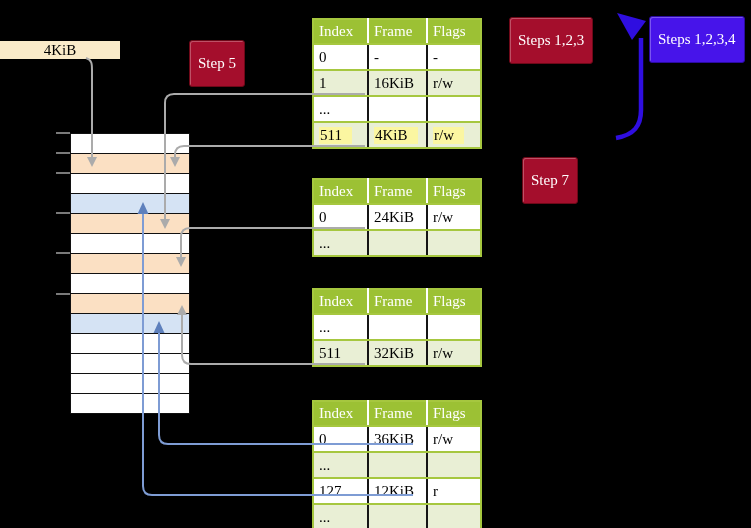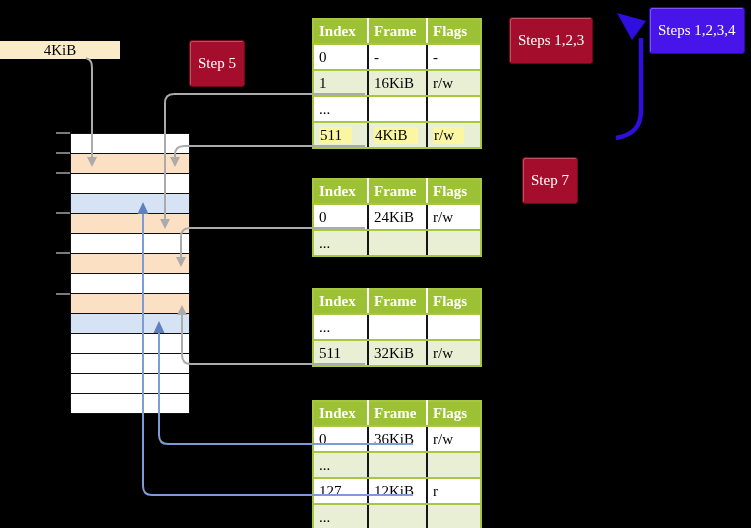--- a/index.html
+++ b/index.html
@@ -36,21 +36,21 @@
     position:absolute; left:56px; width:14px; height:2px; background:#7a7a7a;
   }
   
   table.ptable {
     position:absolute; width:168px; border-collapse:collapse;
     table-layout:fixed; background:#fff;
     border:2px solid var(--grid-green);
     font-family:"Liberation Serif", serif; font-size:15px; color:#000;
   }
   .ptable th {
-    background:var(--header-green); color:#fff; font-weight:bold;
+    background:var(--header-green); color:#fff; font-weight:normal;
     font-size:15px; text-align:left; padding:0 2px 0 5px; height:23px;
     border-right:2px solid #fff; border-bottom:2px solid var(--grid-green);
   }
   .ptable td {
     height:24px; padding:0 0 0 5px; text-align:left;
     border-right:2px solid #151515; border-bottom:2px solid var(--grid-green);
     background:#fff; overflow:hidden; white-space:nowrap;
   }
   .ptable th:last-child, .ptable td:last-child { border-right:none; }
   .ptable tr.alt td { background:var(--row-green); }
@@ -82,21 +82,21 @@
   <div class="tick" style="top:152px"></div>
   <div class="tick" style="top:172px"></div>
   <div class="tick" style="top:212px"></div>
   <div class="tick" style="top:252px"></div>
   <div class="tick" style="top:293px"></div>
 
   <div class="cr3-box">4KiB</div>
 
   <div class="badge crimson" style="left:189px; top:40px">Step 5</div>
   <div class="badge crimson" style="left:509px; top:17px">Steps 1,2,3</div>
-  <div class="badge bluebox" style="left:649px; top:7px">Steps 1,2,3,4</div>
+  <div class="badge bluebox" style="left:649px; top:16px">Steps 1,2,3,4</div>
   <div class="badge crimson" style="left:522px; top:157px">Step 7</div>
 
   <table class="ptable" style="left:312px; top:18px">
     <colgroup>
         <col style="width:55px">
         <col style="width:59px">
         <col style="width:54px">
       </colgroup>
     <tbody>
         <tr>

